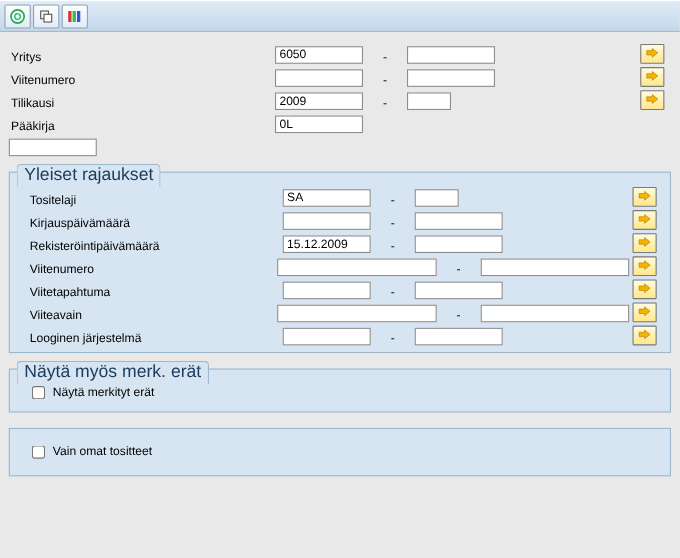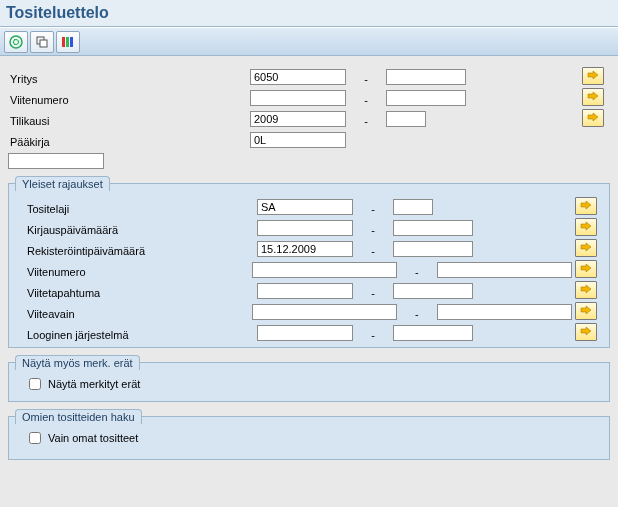--- a/index.html
+++ b/index.html
@@ -5,45 +5,42 @@
 html,body{margin:0;padding:0;font-family:Arial,Helvetica,sans-serif;font-size:11px;background:#e9e9e9;color:#000}
 .window{width:618px;background:#e9e9e9}
 .title-bar{background:#e5edf5;padding:0 6px;height:26px;line-height:26px;border-bottom:1px solid #9db7cc}
 .title-text{font-size:16px;font-weight:bold;color:#2d5c8a}
 .tool-row{background:linear-gradient(#e0ecf7,#c4d7ea);height:27px;border-top:1px solid #fff;border-bottom:1px solid #9db7cc;display:flex;align-items:center;padding:0 4px;gap:2px}
 .tb{width:22px;height:20px;border:1px solid #8ea7bd;background:linear-gradient(#fdfdfd,#e3ecf4);border-radius:2px;display:flex;align-items:center;justify-content:center;cursor:pointer}
 .body{padding:8px 8px 12px 8px}
 .row{display:flex;align-items:flex-end;height:21px}
 .lbl{width:240px;padding-left:2px}
 .lbl2{width:230px;padding-left:12px}
-.f1{width:96px}
+.f1{width:80px}
 .f1w{width:145px}
 .dash{width:40px;text-align:center}
 .f2{width:80px}
 .f2n{width:40px}
 .f2w{width:135px}
 .spacer{flex:1}
 .arrowcell{width:26px;display:flex;justify-content:flex-end;padding-right:6px}
 input[type=text]{height:16px;border:1px solid #8c8c8c;background:#fff;font:inherit;padding:0 3px;box-sizing:border-box}
 .arrowbtn{width:20px;height:16px;border:1px solid #7a7a7a;background:linear-gradient(#fffbe0,#ffe789);border-radius:1px;display:flex;align-items:center;justify-content:center;cursor:pointer}
 .arrowbtn svg{width:12px;height:10px}
 .fieldset{position:relative;margin-top:14px;border:1px solid #9db7cc;background:#d7e4f2;padding:10px 6px 6px 6px}
-.legend{position:absolute;top:-8px;left:6px;background:#d7e4f2;border:1px solid #9db7cc;border-bottom:none;border-top-left-radius:4px;border-top-right-radius:4px;padding:1px 6px;font-size:11px;color:#1a3b5c}
+.legend{position:absolute;top:-8px;left:6px;background:#d7e4f2;border:1px solid #9db7cc;border-bottom:none;border-top-left-radius:4px;border-top-right-radius:4px;padding:1px 6px;font-size:16px;color:#1a3b5c}
 .chk-row{display:flex;align-items:center;gap:4px;padding:2px 10px 2px 10px}
 .chk{width:12px;height:12px}
 .sep{height:4px}
 </style>
 </head>
 <body>
 
 <div class="window">
 
-  <div class="title-bar">
-    <span class="title-text">Tositeluettelo</span>
-  </div>
 
   <div class="tool-row">
     <div class="tb">
       <svg width="14" height="14" viewBox="0 0 14 14">
           <circle cx="7" cy="7" r="6" fill="none" stroke="#2a5" stroke-width="1.5"></circle>
           <path d="M6 4 L6 10 M4 7 L10 7" stroke="#2a5" stroke-width="1.5" fill="none" transform="rotate(0 7 7)"></path>
           <path d="M5 4 L9 7 L5 10 Z" fill="#2a5" stroke="none" transform="translate(0 0)" display="none"></path>
           <circle cx="7" cy="7" r="2.5" fill="#dfe" stroke="#2a5"></circle>
         </svg>
     </div>
@@ -218,21 +215,20 @@
         </div>
       </div>
       <div class="fieldset">
         <div class="legend">Näytä myös merk. erät</div>
         <div class="chk-row">
           <input type="checkbox" class="chk" style="">
           <span>Näytä merkityt erät</span>
         </div>
       </div>
       <div class="fieldset">
-        <div class="legend">Omien tositteiden haku</div>
         <div class="chk-row">
           <input type="checkbox" class="chk" style="">
           <span>Vain omat tositteet</span>
         </div>
         <div class="sep"></div>
       </div>
     </div>
 
 </div>
 

